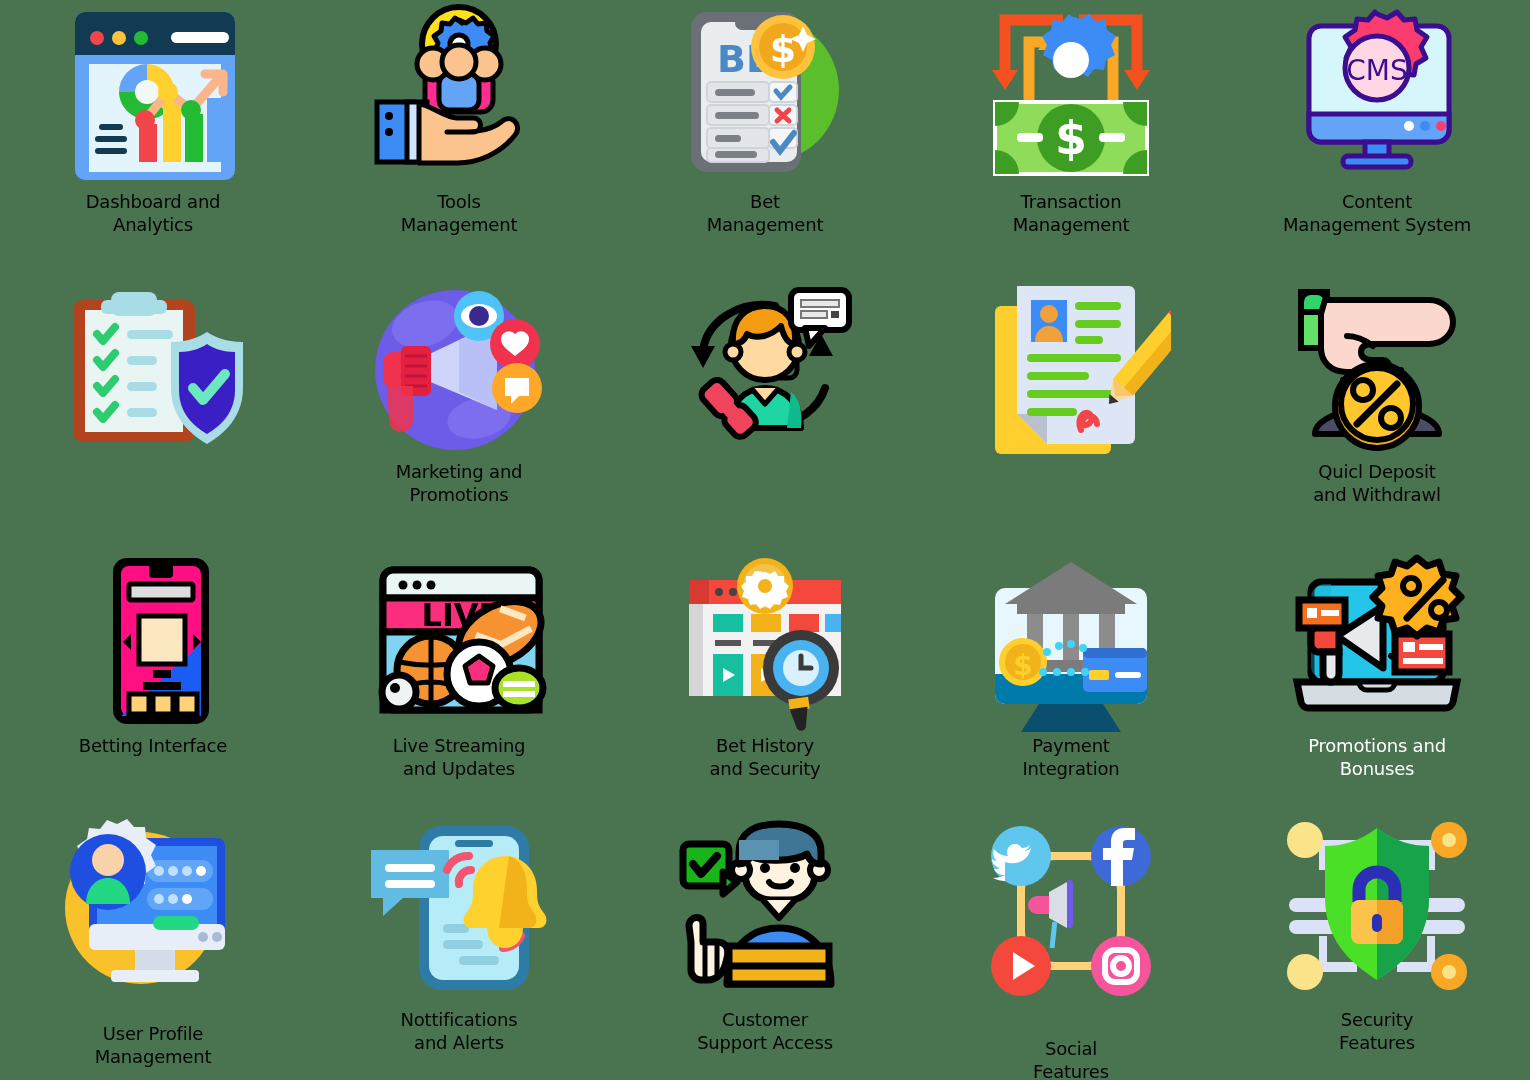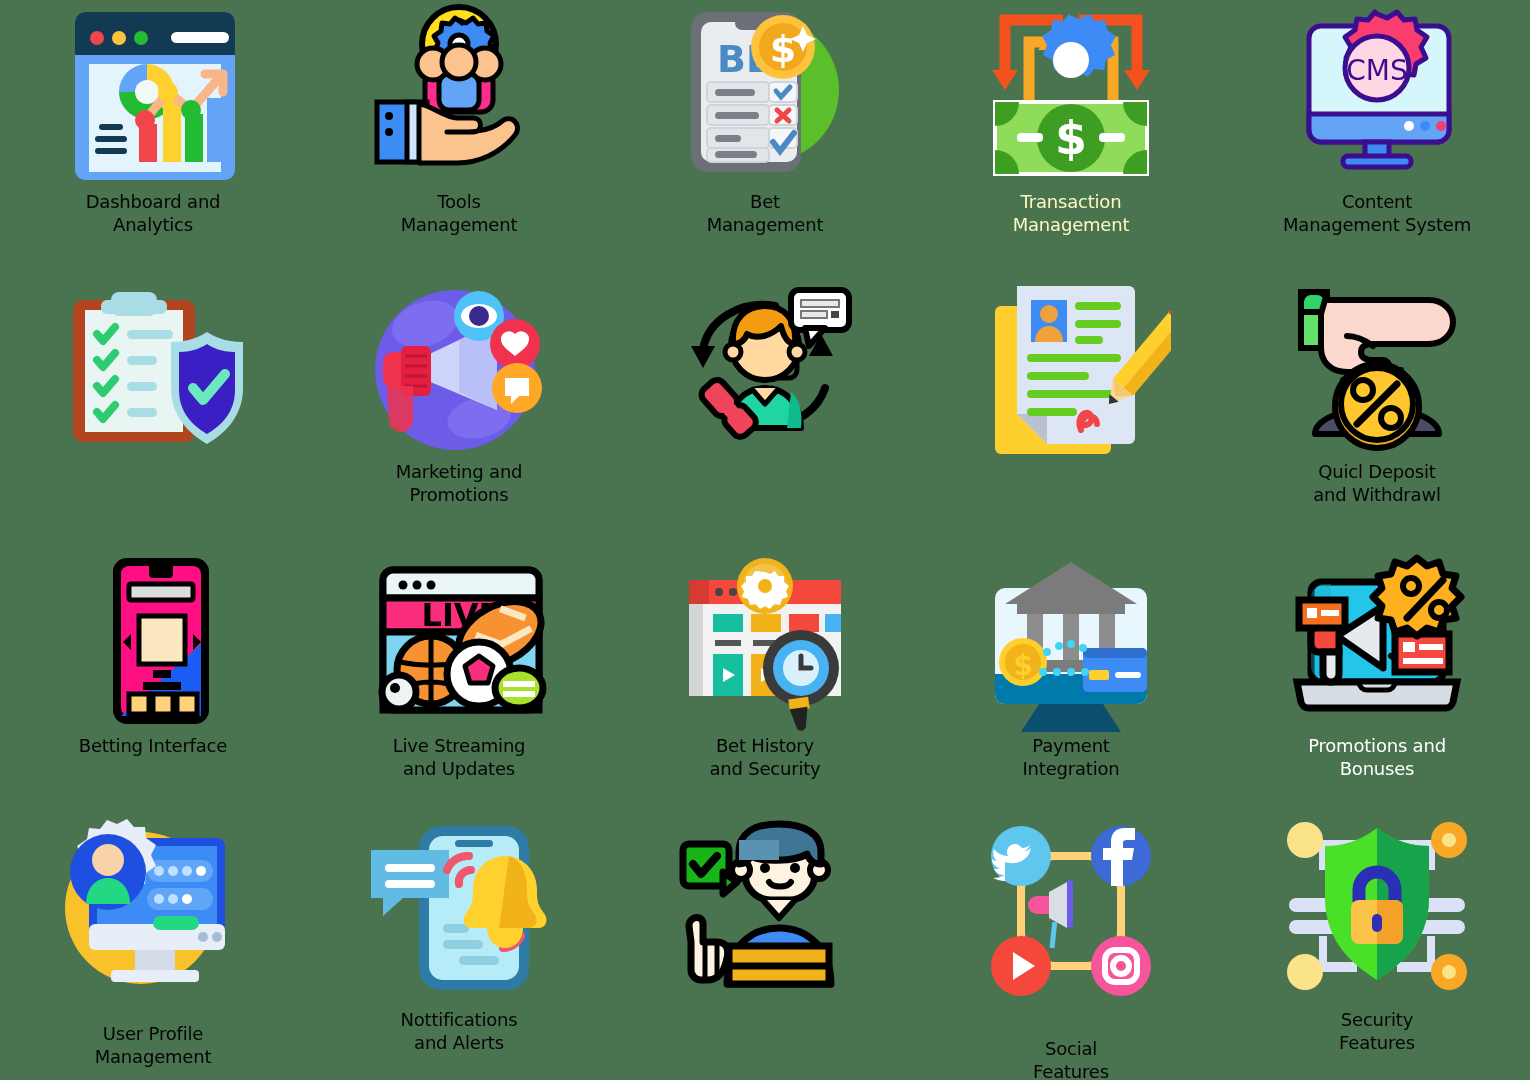--- a/index.html
+++ b/index.html
@@ -170,21 +170,21 @@
         <path d="M24 100h24a24 24 0 0 1-24 24z" fill="#3e9e23"></path>
         <path d="M176 100h-24a24 24 0 0 0 24 24z" fill="#3e9e23"></path>
         <path d="M24 172h24a24 24 0 0 0-24-24z" fill="#3e9e23"></path>
         <path d="M176 172h-24a24 24 0 0 1 24-24z" fill="#3e9e23"></path>
         <circle cx="100" cy="136" r="34" fill="#3e9e23"></circle>
         <text x="100" y="152" text-anchor="middle" font-family="DejaVu Sans, sans-serif" font-size="46" font-weight="bold" fill="#fff">$</text>
         <rect x="46" y="131" width="26" height="9" rx="4" fill="#fff"></rect>
         <rect x="128" y="131" width="26" height="9" rx="4" fill="#fff"></rect>
       </svg>
     </div>
-    <div class="caption" style="color: #fef9c3;">Transaction
+    <div class="caption" style="color: #000000;">Transaction
 Management</div>
   </div>
 
   <div class="tile r1">
     <div class="art">
       <svg width="200" height="185" viewBox="0 0 200 185">
         <rect x="32" y="24" width="140" height="116" rx="12" fill="#d5f6fb" stroke="#3b0d8f" stroke-width="5"></rect>
         <path d="M32 112h140v16a12 12 0 0 1-12 12H44a12 12 0 0 1-12-12z" fill="#63a4f7" stroke="#3b0d8f" stroke-width="5"></path>
         <circle cx="132" cy="124" r="5" fill="#fff"></circle>
           <circle cx="148" cy="124" r="5" fill="#3d8bf5"></circle>
@@ -582,20 +582,22 @@
         <circle cx="130" cy="52" r="5" fill="#000"></circle>
         <path d="M104 66c4 6 18 6 22 0" stroke="#000" stroke-width="6" fill="none" stroke-linecap="round"></path>
         <path d="M62 168c0-34 22-56 52-56s52 22 52 56z" fill="#3d8bf5" stroke="#000" stroke-width="7" stroke-linejoin="round"></path>
         <path d="M98 84l16 18 16-18" fill="#fdf3e0" stroke="#000" stroke-width="6" stroke-linejoin="round"></path>
         <rect x="64" y="130" width="100" height="38" fill="#f2b21a" stroke="#000" stroke-width="7"></rect>
         <path d="M64 150h100" stroke="#000" stroke-width="7"></path>
         <path d="M24 110c0-10 14-12 14-2v18h14c10 0 12 8 10 16-2 10-6 22-20 22H36a10 10 0 0 1-10-10v-28z" fill="#fdf3e0" stroke="#000" stroke-width="7" stroke-linejoin="round"></path>
         <path d="M40 128v36M52 128v36" stroke="#000" stroke-width="5"></path>
       </svg>
     </div>
+    <div class="caption" style="color: rgb(5, 5, 5);">Customer
+Support Access</div>
   </div>
 
   <div class="tile r4">
     <div class="art">
       <svg width="200" height="185" viewBox="0 0 200 185">
         <path d="M50 40h100v110H50z" fill="none" stroke="#ffd27a" stroke-width="8" rx="30"></path>
         <rect x="50" y="40" width="100" height="110" rx="34" fill="none" stroke="#ffd27a" stroke-width="8"></rect>
         <g transform="translate(78 62)">
           <rect x="18" y="2" width="6" height="48" rx="3" fill="#6c5ce7"></rect>
           <path d="M0 14l18-10v46L0 40z" fill="#d8dde6"></path>

